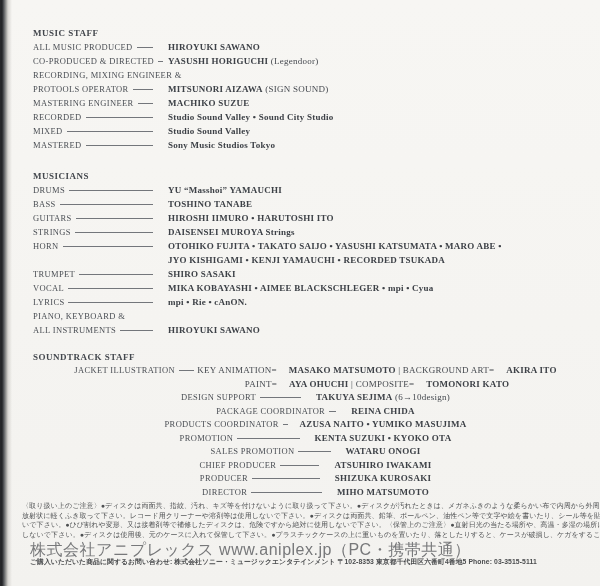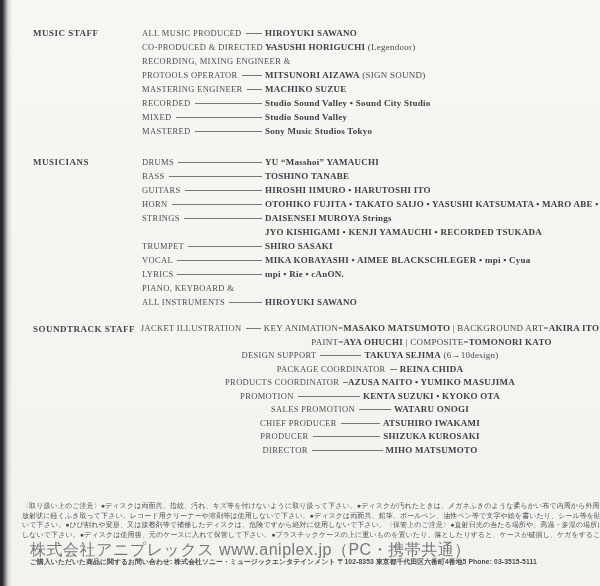--- a/index.html
+++ b/index.html
@@ -7,38 +7,38 @@
     width:600px;height:586px;overflow:hidden;
     background:#f6f5f2;
     font-family:"Liberation Serif","DejaVu Serif",serif;
   }
   .page{position:relative;width:600px;height:586px;background:linear-gradient(180deg,#f7f6f3 0%,#f5f4f1 55%,#f3f2ef 100%);}
   .spine{
     position:absolute;left:0;top:0;bottom:0;width:12px;
     background:linear-gradient(90deg,#26272a 0px,#232427 2px,#5c5e61 4px,#9b9b99 6px,#d8d6d2 8px,rgba(246,245,242,0) 12px);
   }
   .credits{position:absolute;left:33px;top:26px;right:2px;}
-  .section{display:flex;}
+  .section{display:flex;flex-direction:column;}
   .section.s0{margin-bottom:17px;}
   .section.s1{margin-bottom:13px;}
   .sec-title{
     width:109px;flex:none;
     font-weight:bold;font-size:9px;line-height:14px;letter-spacing:0.5px;
     color:#43474d;white-space:nowrap;
   }
   .rows{flex:1 1 auto;min-width:0;}
   .row{display:flex;align-items:flex-start;line-height:14px;}
   .section.s2 .row{line-height:13.5px;justify-content:center;}
   .lblc{width:123px;flex:none;display:flex;}
   .lbl{font-size:8.5px;letter-spacing:0.35px;color:#4b4f55;white-space:nowrap;}
   .leader{flex:1 1 auto;min-width:5px;position:relative;margin:0 3px 0 4px;}
   .leader::before{content:"";position:absolute;left:0;right:0;top:6.5px;height:1.2px;background:#73767b;}
   .section.s2 .leader::before{top:6px;}
   .val{font-size:9px;color:#3d4147;white-space:nowrap;letter-spacing:0.25px;}
-  .val .b{font-weight:bold;}
+  .val .b{font-weight:bold;margin-left:12px;}
   .val .r{font-weight:normal;color:#45494f;}
   .notices{
     position:absolute;left:22px;right:8px;top:501px;
     font-family:"Liberation Sans","DejaVu Sans",sans-serif;
     font-size:7px;line-height:9.6px;color:#4e5052;letter-spacing:0.1px;
   }
   .notices .nline{white-space:nowrap;text-align:justify;}
   .footer-pub{
     position:absolute;left:30px;top:540px;
     font-family:"Liberation Sans","DejaVu Sans",sans-serif;
@@ -135,31 +135,31 @@
           </div>
           <div class="row">
             <span class="lblc">
               <span class="lbl">GUITARS</span>
               <span class="leader"></span>
             </span>
             <span class="val"><span class="b">HIROSHI IIMURO • HARUTOSHI ITO</span></span>
           </div>
           <div class="row">
             <span class="lblc">
+              <span class="lbl">STRINGS</span>
+              <span class="leader"></span>
+            </span>
+            <span class="val"><span class="b">DAISENSEI MUROYA Strings</span></span>
+          </div>
+          <div class="row">
+            <span class="lblc">
               <span class="lbl">HORN</span>
               <span class="leader"></span>
             </span>
             <span class="val"><span class="b">OTOHIKO FUJITA • TAKATO SAIJO • YASUSHI KATSUMATA • MARO ABE •</span></span>
-          </div>
-          <div class="row">
-            <span class="lblc">
-              <span class="lbl">STRINGS</span>
-              <span class="leader"></span>
-            </span>
-            <span class="val"><span class="b">DAISENSEI MUROYA Strings</span></span>
           </div>
           <div class="row">
             <span class="lblc">
               <span class="lbl"></span>
             </span>
             <span class="val"><span class="b">JYO KISHIGAMI • KENJI YAMAUCHI • RECORDED TSUKADA</span></span>
           </div>
           <div class="row">
             <span class="lblc">
               <span class="lbl">TRUMPET</span>

